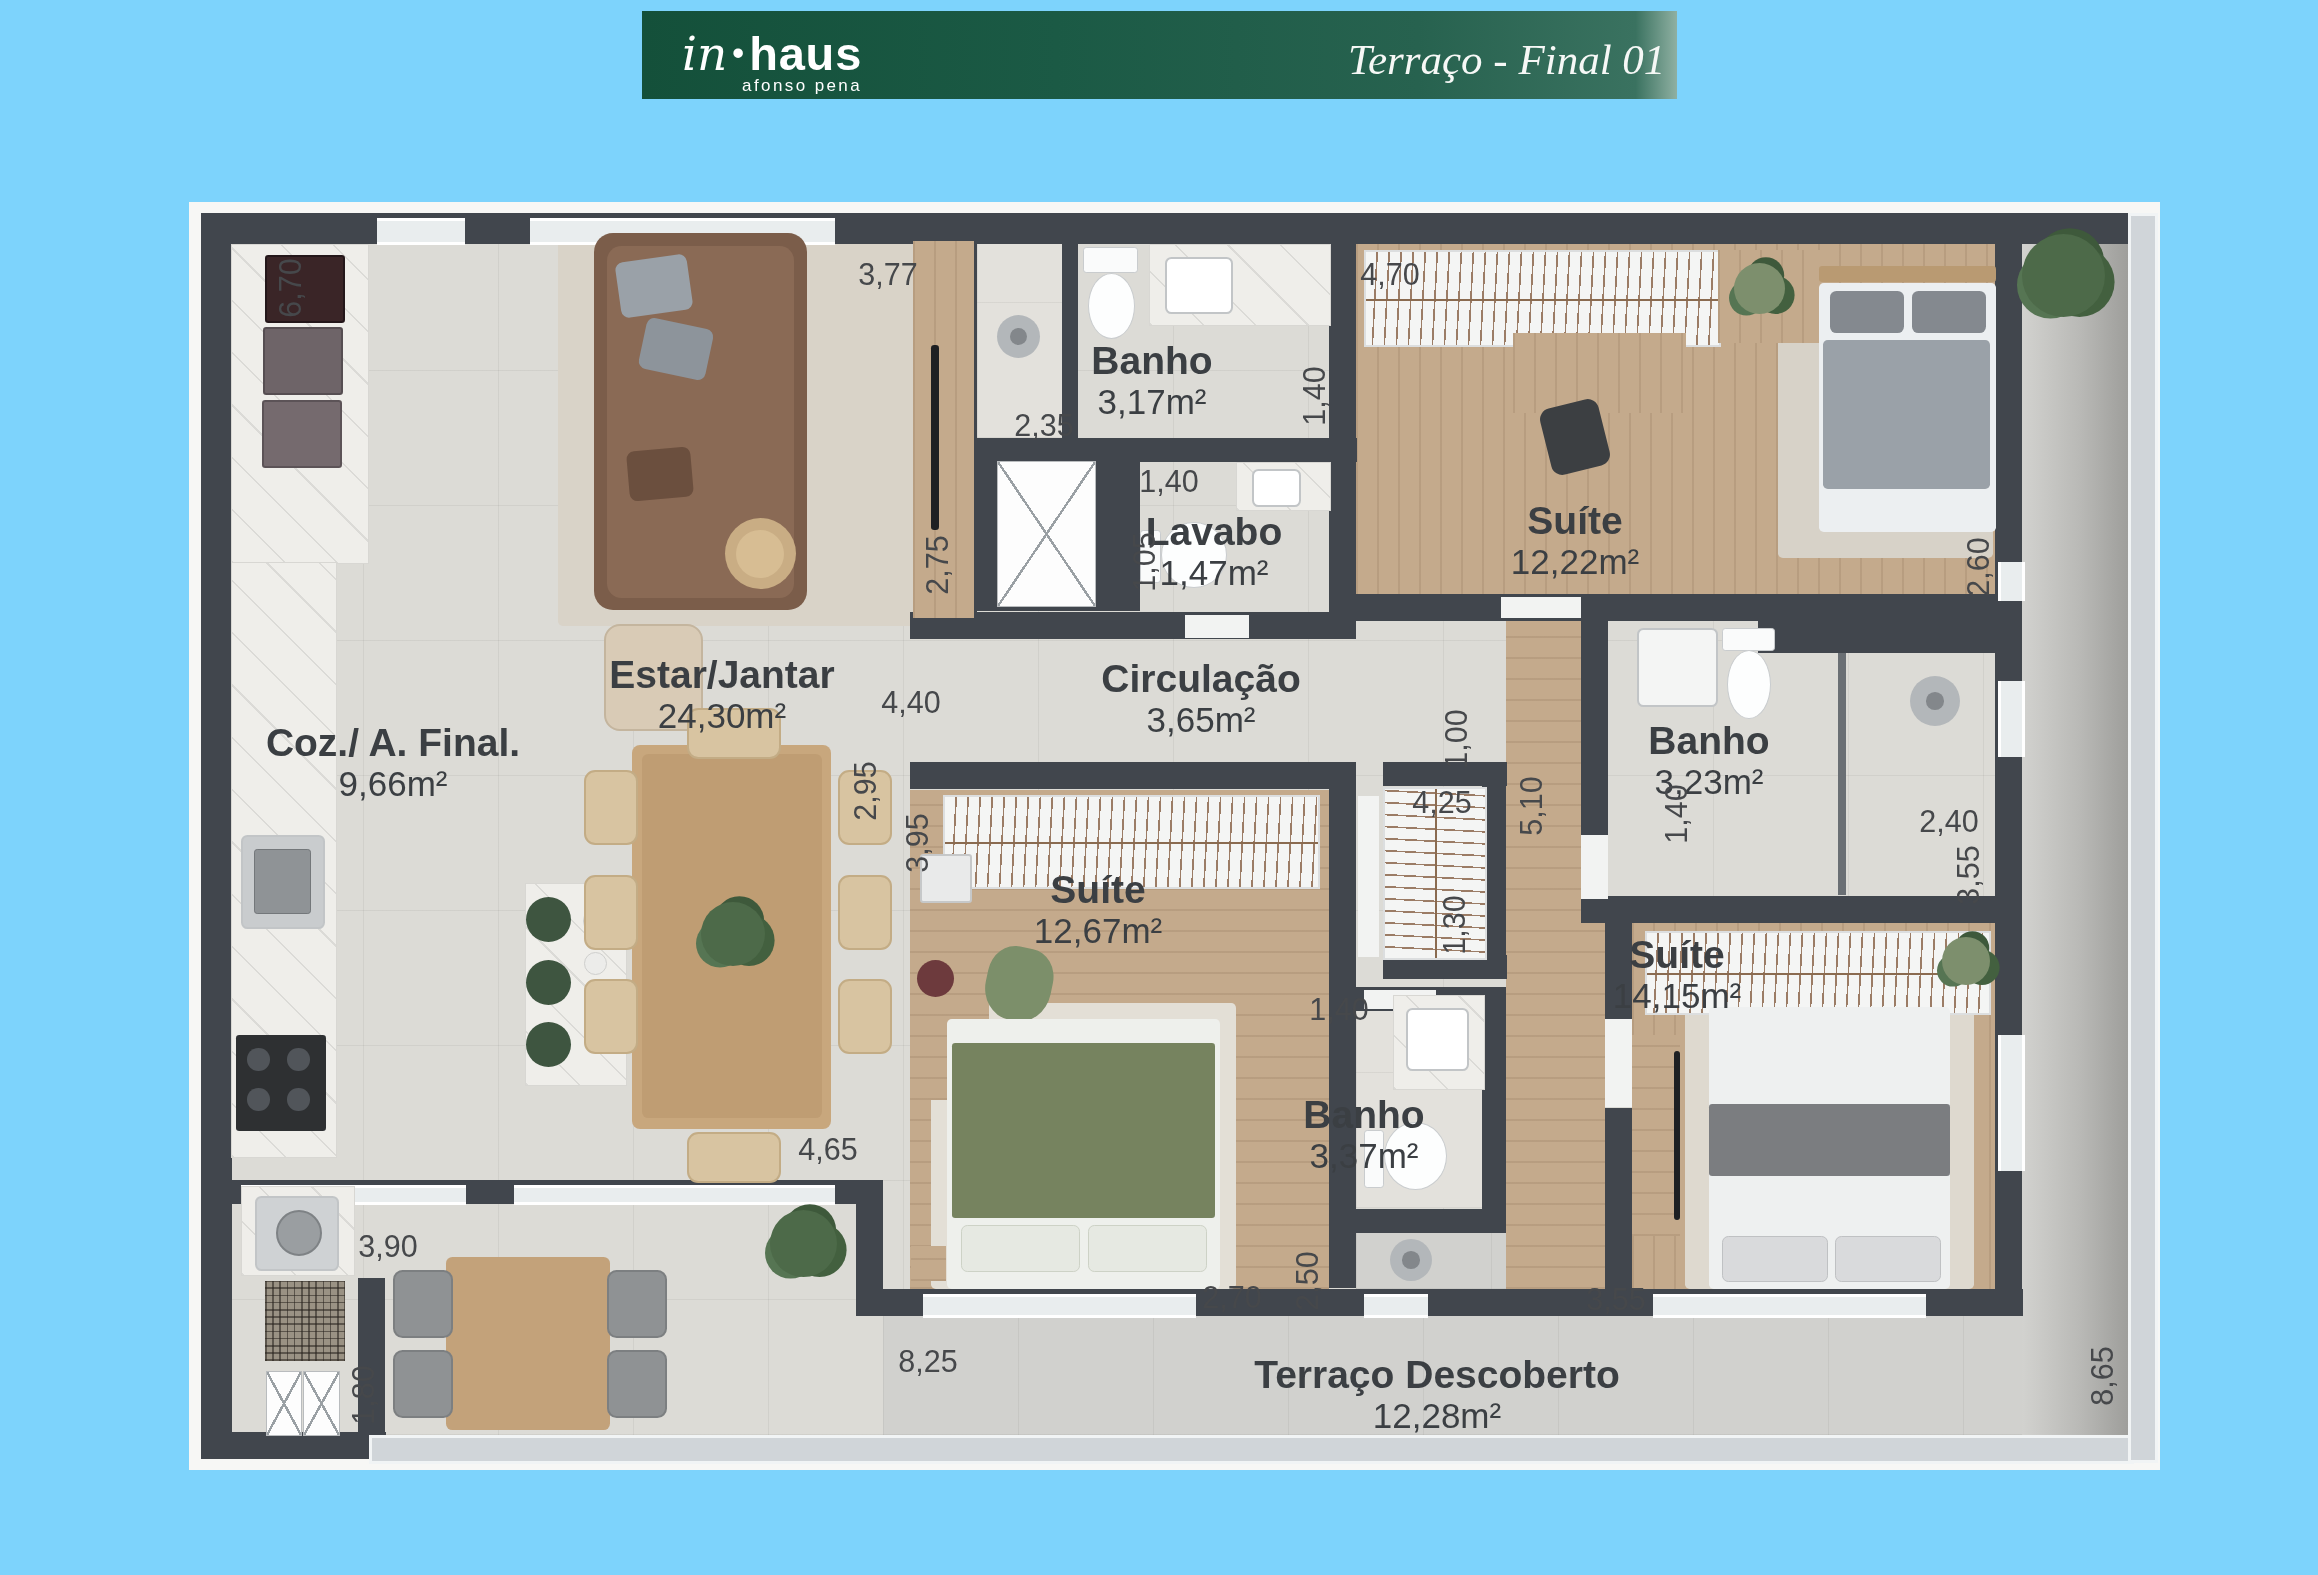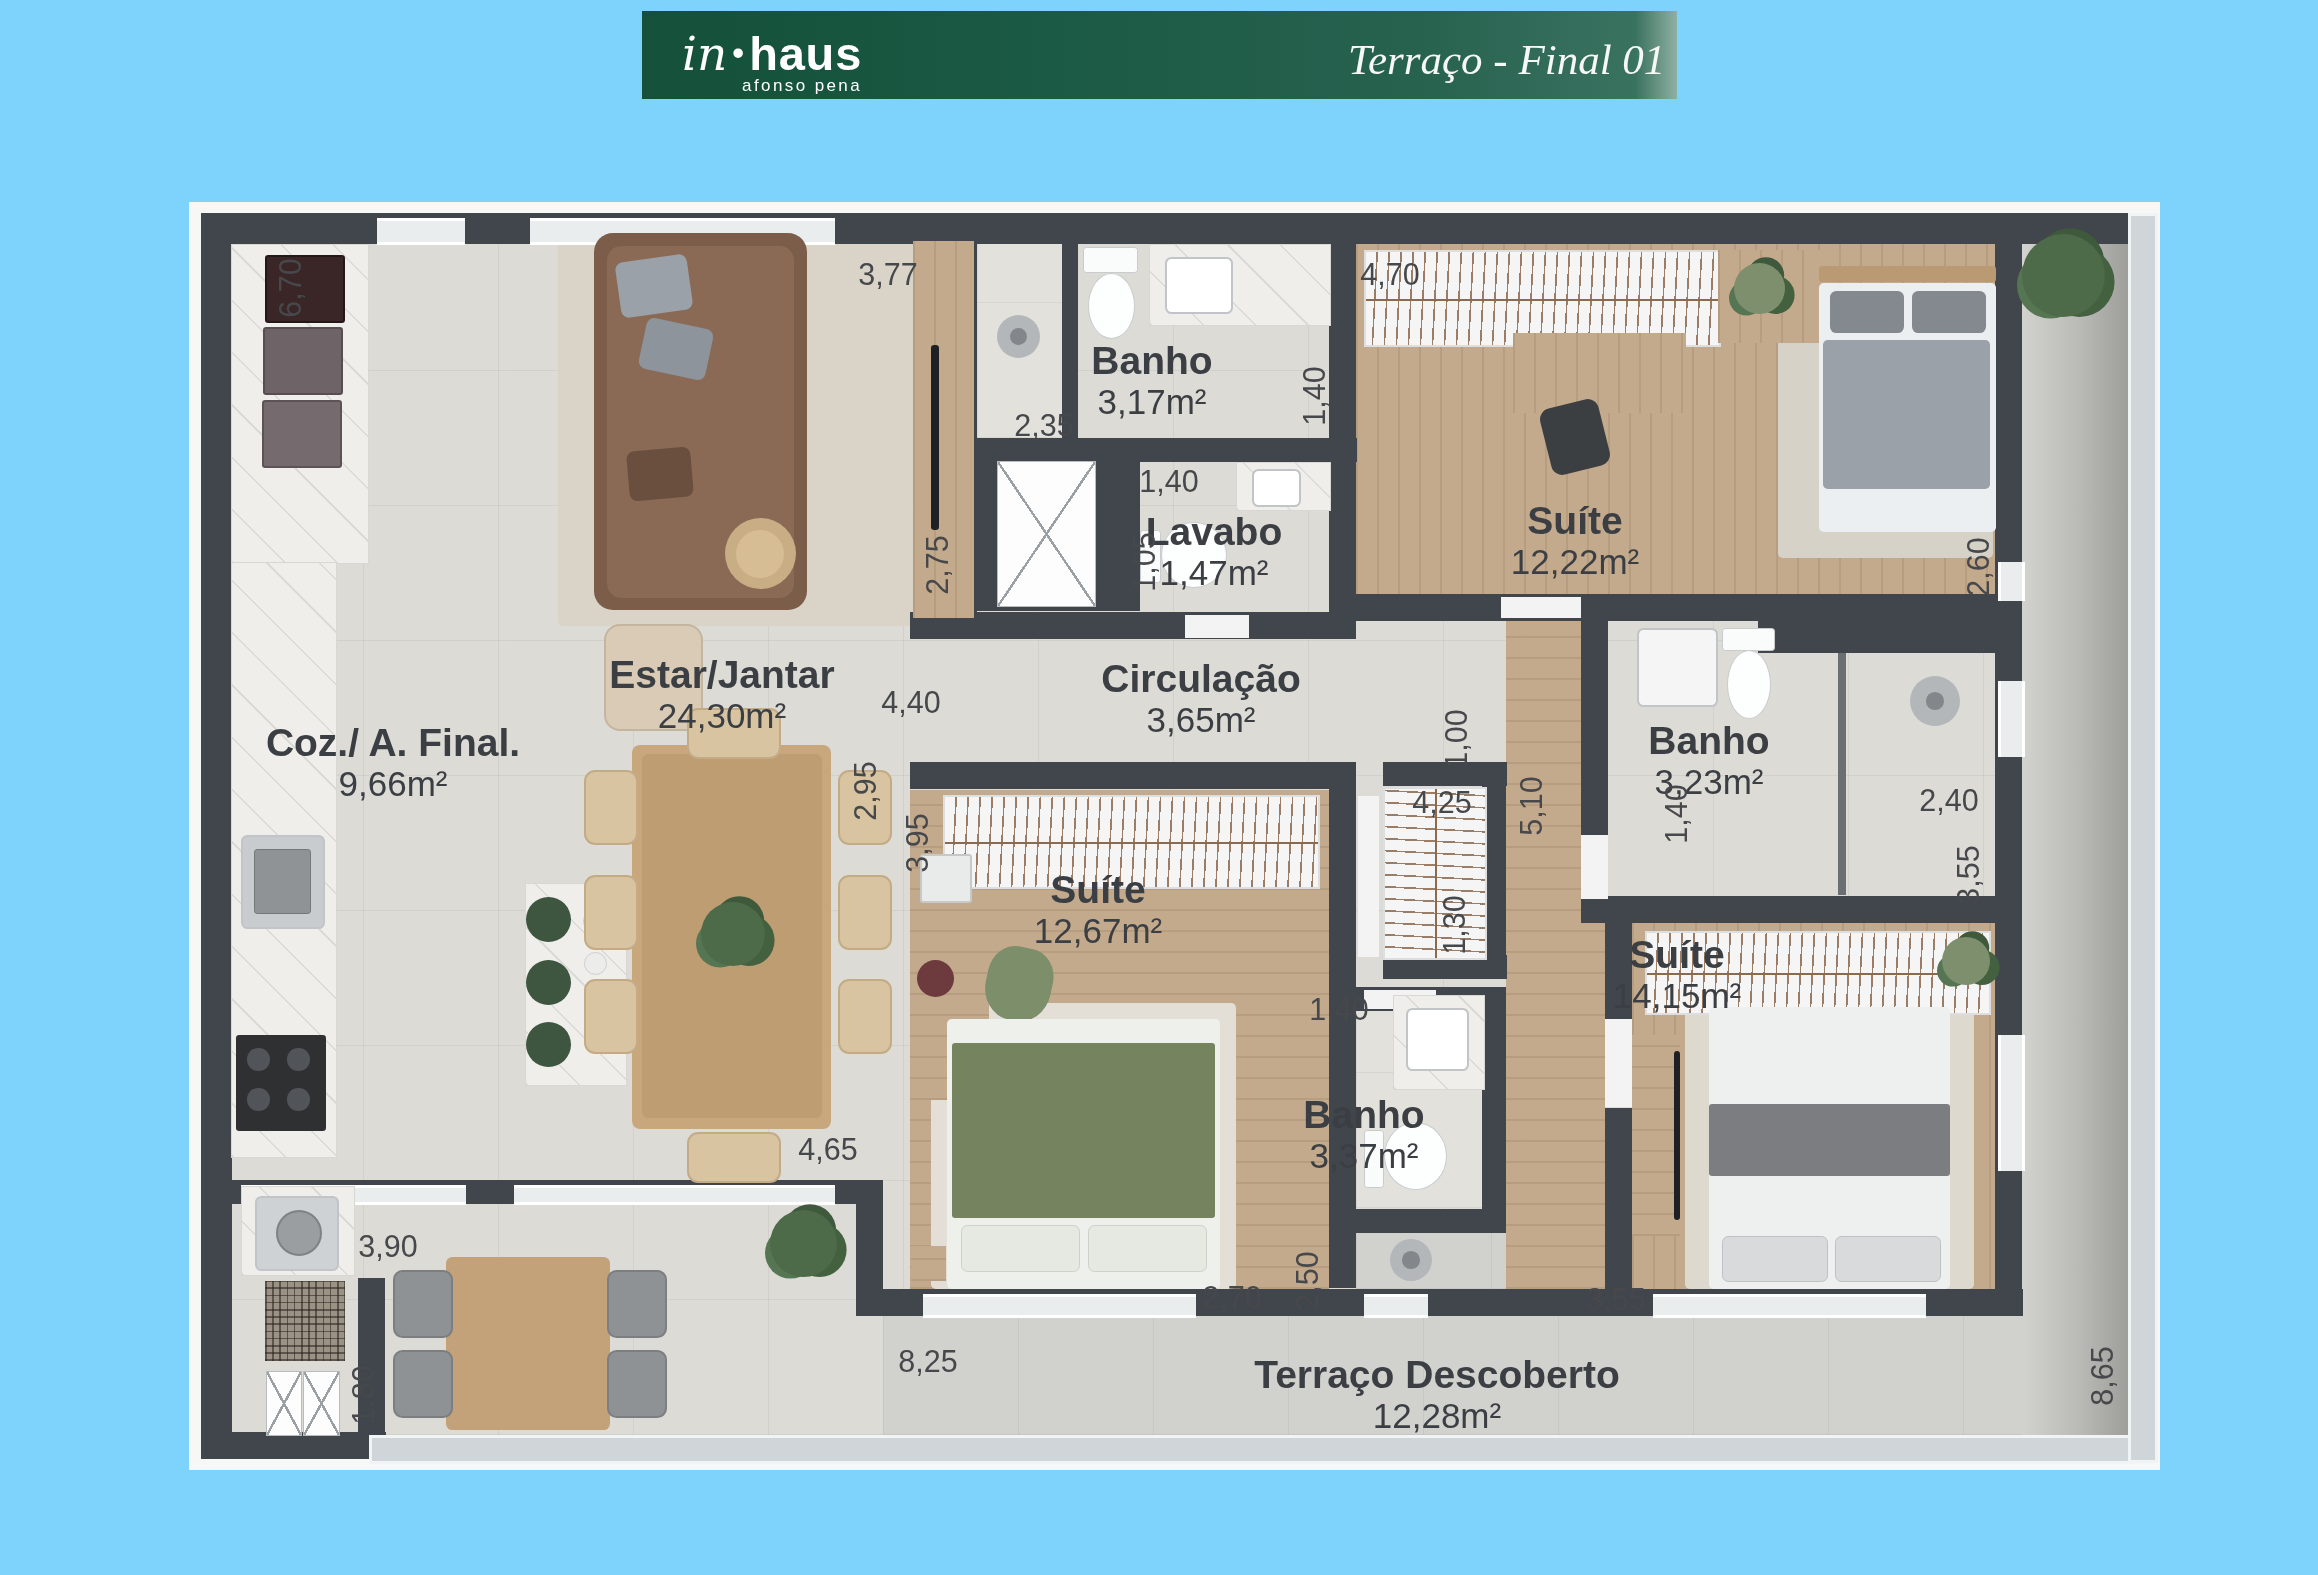--- a/index.html
+++ b/index.html
@@ -337,21 +337,21 @@
     <span class="dim rot" style="left:937px;top:565px;">2,75</span>
     <span class="dim rot" style="left:1978px;top:567px;">2,60</span>
     <span class="dim" style="left:911px;top:702px;">4,40</span>
     <span class="dim rot" style="left:865px;top:791px;">2,95</span>
     <span class="dim rot" style="left:917px;top:843px;">3,95</span>
     <span class="dim rot" style="left:1456px;top:739px;">1,00</span>
     <span class="dim rot" style="left:1531px;top:806px;">5,10</span>
     <span class="dim rot" style="left:1676px;top:814px;">1,40</span>
     <span class="dim" style="left:1442px;top:802px;">4,25</span>
     <span class="dim rot" style="left:1454px;top:925px;">1,30</span>
-    <span class="dim" style="left:1949px;top:800px;">2,40</span>
+    <span class="dim" style="left:1949px;top:821px;">2,40</span>
     <span class="dim rot" style="left:1968px;top:875px;">3,55</span>
     <span class="dim" style="left:1339px;top:1009px;">1,40</span>
     <span class="dim" style="left:828px;top:1149px;">4,65</span>
     <span class="dim" style="left:388px;top:1202px;margin-top:44px;">3,90</span>
     <span class="dim rot" style="left:363px;top:1395px;">1,80</span>
     <span class="dim" style="left:928px;top:1361px;">8,25</span>
     <span class="dim" style="left:1232px;top:1297px;">2,70</span>
     <span class="dim rot" style="left:1307px;top:1281px;">2,50</span>
     <span class="dim" style="left:1616px;top:1299px;">3,55</span>
     <span class="dim rot" style="left:2102px;top:1376px;">8,65</span>

